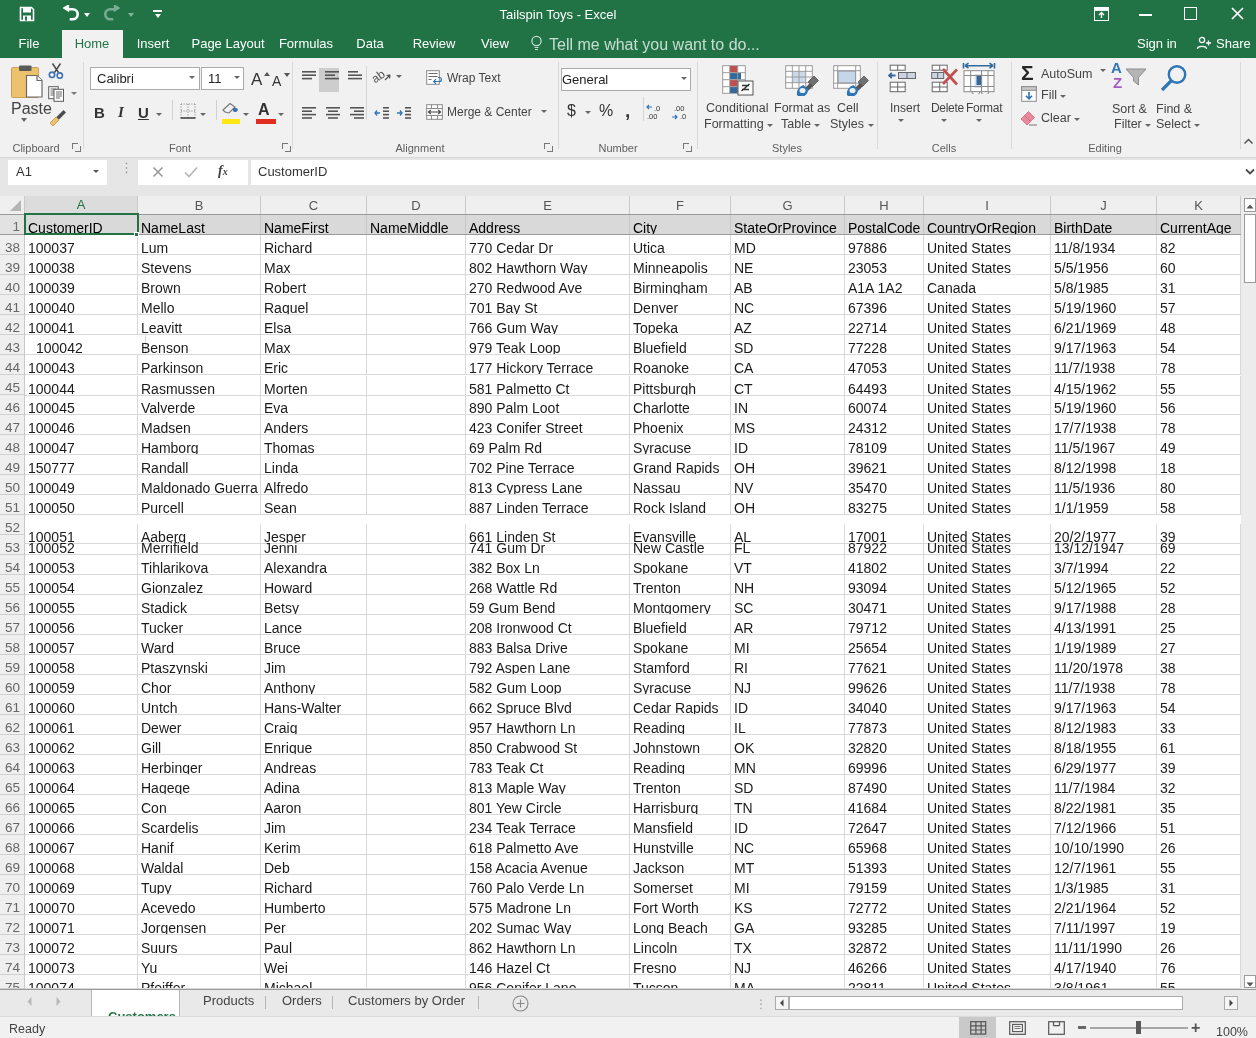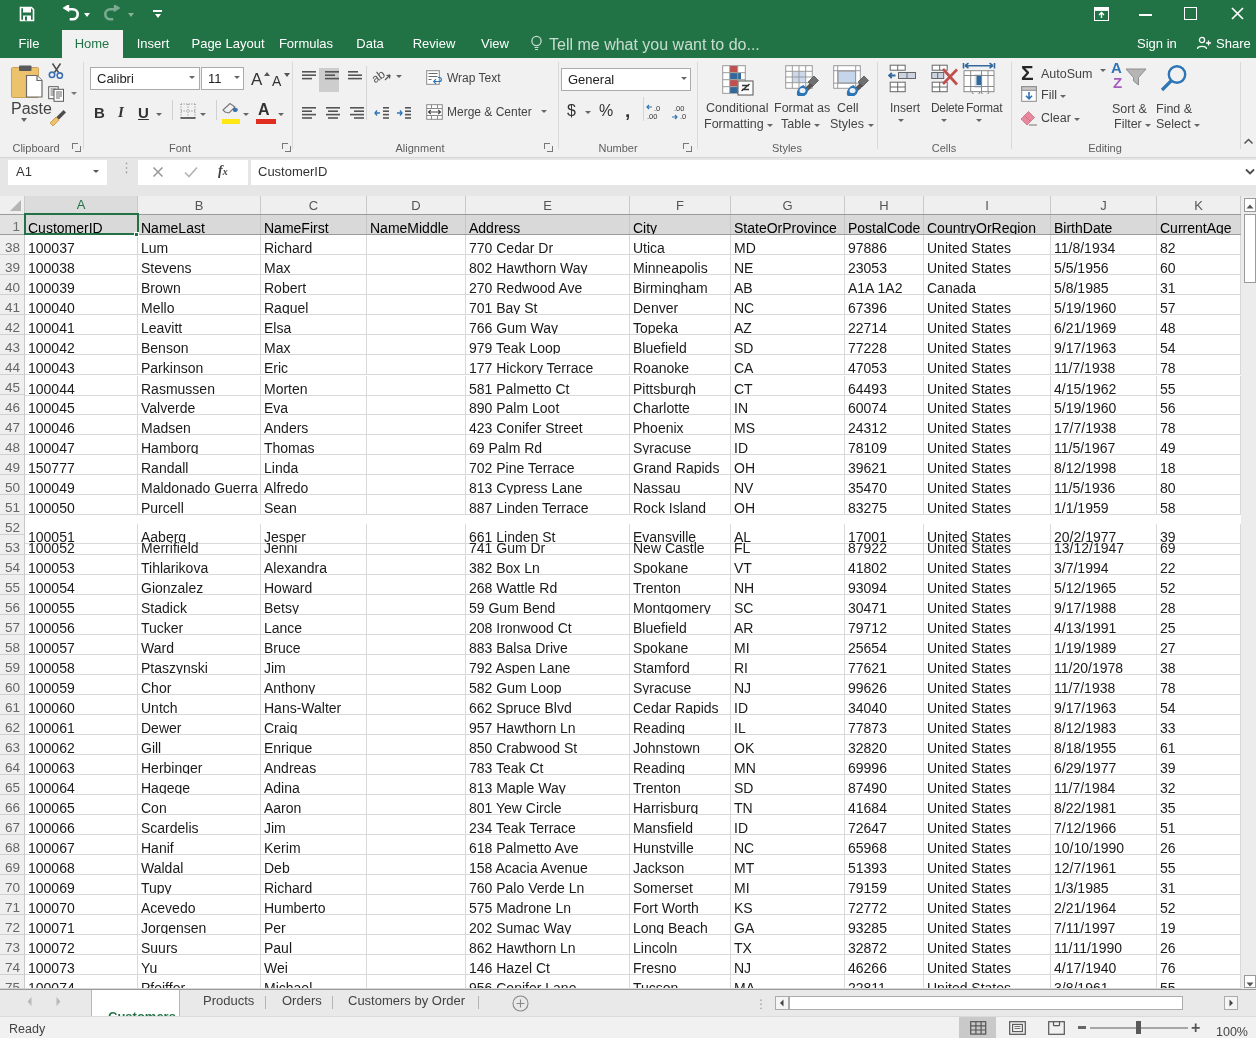--- a/index.html
+++ b/index.html
@@ -70,20 +70,21 @@
  <div class="abs" style="left:84px;top:13px;width:0;height:0;border-left:3.5px solid transparent;border-right:3.5px solid transparent;border-top:4px solid #fff"></div>
  <svg class="abs" style="left:104px;top:5px" width="17" height="17" viewBox="0 0 17 17" opacity="0.4">
   <g transform="scale(-1,1) translate(-17,0)">
   <path d="M6.5 4.2 h4.2 a6.3 6.3 0 0 1 0 12.6 h-3 v-2.6 h3 a3.7 3.7 0 0 0 0-7.4 h-4.2 z" fill="#fff" transform="translate(0,-1.2)"></path>
   <path d="M7.2 0 v8.4 L0.5 4.2 z" fill="#fff" transform="translate(0,-1.2)"></path>
   </g>
  </svg>
  <div class="abs" style="left:128px;top:13px;width:0;height:0;border-left:3.5px solid transparent;border-right:3.5px solid transparent;border-top:4px solid #fff;opacity:.45"></div>
  <div class="abs" style="left:153px;top:10px;width:9px;height:1.5px;background:#fff"></div>
  <div class="abs" style="left:155px;top:14px;width:0;height:0;border-left:3.5px solid transparent;border-right:3.5px solid transparent;border-top:4px solid #fff"></div>
+ <div id="title">Tailspin Toys - Excel</div>
  <svg class="abs" style="left:1094px;top:7px" width="15" height="14" viewBox="0 0 15 14">
   <rect x="0.5" y="0.5" width="14" height="13" fill="none" stroke="#fff"></rect>
   <rect x="0.5" y="0.5" width="14" height="3.4" fill="#fff"></rect>
   <path d="M7.5 11 L7.5 6 M5 8 L7.5 5.5 L10 8" stroke="#fff" fill="none" stroke-width="1.4"></path>
  </svg>
  <div class="abs" style="left:1139px;top:14px;width:13px;height:1.5px;background:#fff"></div>
  <div class="abs" style="left:1184px;top:7px;width:13px;height:13px;border:1.3px solid #fff"></div>
  <svg class="abs" style="left:1230px;top:6px" width="15" height="15" viewBox="0 0 15 15">
   <path d="M2 2 L13 13 M13 2 L2 13" stroke="#fff" stroke-width="1.7"></path>
  </svg>
@@ -247,21 +248,21 @@
 <svg class="abs" style="left:426px;top:46px" width="17" height="16" viewBox="0 0 17 16">
  <rect x="0.7" y="0.7" width="15.6" height="14.6" fill="#fff" stroke="#8a8a8a"></rect>
  <path d="M5.5 0.7 V4 M11.5 0.7 V4 M5.5 12 V15.3 M11.5 12 V15.3 M0.7 4.5 H16.3 M0.7 11.5 H16.3" stroke="#8a8a8a" fill="none"></path>
  <path d="M2.5 8 h12 M4.8 6 L2.5 8 l2.3 2 M12.2 6 l2.3 2 -2.3 2" stroke="#444" fill="none" stroke-width="1.1"></path>
 </svg>
 <div class="btxt" style="left:447px;top:47px">Merge &amp; Center</div>
 <div class="abs cw" style="left:541px;top:52px"><span class="caret sm"></span></div>
 <div class="glabel" style="left:390px;width:60px">Alignment</div>
 <div class="launcher" style="left:544px"></div>
 
-<div class="combo" style="left:561px;top:10px;width:130px;height:23px;line-height:21px;padding-left:6px">General</div>
+<div class="combo" style="left:561px;top:10px;width:130px;height:23px;line-height:21px;padding-left:0">General</div>
 <div class="abs cw" style="left:681px;top:19px"><span class="caret sm"></span></div>
 <div class="abs" style="left:567px;top:44px;font-size:16px;color:#333">$</div>
 <div class="abs cw" style="left:585px;top:53px"><span class="caret sm"></span></div>
 <div class="abs" style="left:599px;top:44px;font-size:16px;color:#333">%</div>
 <div class="abs" style="left:643px;top:39px;width:1px;height:24px;background:#d5d5d5"></div>
 <div class="abs" style="left:625px;top:42px;font-size:19px;font-weight:bold;color:#333">,</div>
 <svg class="abs" style="left:646px;top:46px" width="20" height="17" viewBox="0 0 20 17">
  <path d="M6 3 L1 3 M3 1 L1 3 l2 2" stroke="#2e75b6" stroke-width="1.2" fill="none"></path>
  <text x="8" y="7" font-size="7.5" fill="#333">.0</text>
       <text x="1" y="15" font-size="7.5" fill="#333">.00</text>
@@ -611,21 +612,21 @@
 <div class="c" style="left:342px;width:99px"></div>
 <div class="c" style="left:441px;width:164px">766 Gum Way</div>
 <div class="c" style="left:605px;width:101px">Topeka</div>
 <div class="c" style="left:706px;width:114px">AZ</div>
 <div class="c" style="left:820px;width:79px">22714</div>
 <div class="c" style="left:899px;width:127px">United States</div>
 <div class="c" style="left:1026px;width:106px">6/21/1969</div>
 <div class="c" style="left:1132px;width:84px">48</div>
 </div>
 <div class="row" style="top:139px;height:20px">
-<div class="c" style="left:0px;width:113px">100042</div>
+<div class="c" style="left:8px;width:113px">100042</div>
 <div class="c" style="left:113px;width:123px">Benson</div>
 <div class="c" style="left:236px;width:106px">Max</div>
 <div class="c" style="left:342px;width:99px"></div>
 <div class="c" style="left:441px;width:164px">979 Teak Loop</div>
 <div class="c" style="left:605px;width:101px">Bluefield</div>
 <div class="c" style="left:706px;width:114px">SD</div>
 <div class="c" style="left:820px;width:79px">77228</div>
 <div class="c" style="left:899px;width:127px">United States</div>
 <div class="c" style="left:1026px;width:106px">9/17/1963</div>
 <div class="c" style="left:1132px;width:84px">54</div>

